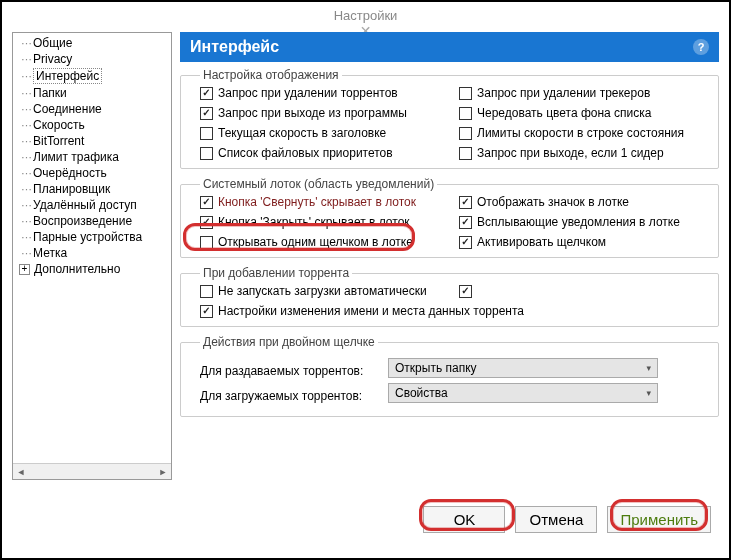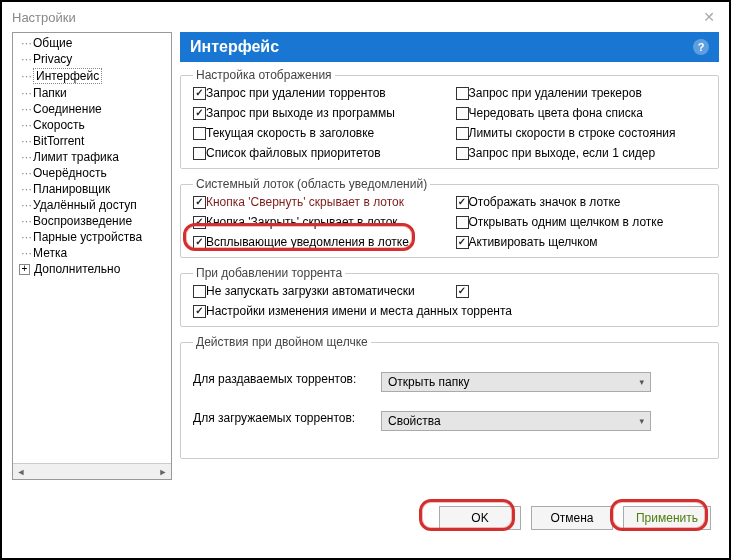--- a/index.html
+++ b/index.html
@@ -15,20 +15,21 @@
     overflow: hidden;
   }
   .titlebar {
     display: flex;
     justify-content: space-between;
     align-items: center;
     padding: 6px 10px;
     color: #888;
     font-size: 13px;
     height: 30px;
+    flex-direction: column;
   }
   .close-x {
     color: #aaa;
     font-size: 14px;
     cursor: pointer;
     padding: 0 4px;
   }
   .main {
     display: flex;
     padding: 0 10px 10px 10px;
@@ -125,36 +126,37 @@
     align-items: center;
     justify-content: center;
     font-size: 11px;
     font-weight: bold;
     cursor: pointer;
   }
   fieldset {
     border: 1px solid #ccc;
     border-radius: 2px;
     margin: 2px 0 2px 0;
-    padding: 4px 8px 8px 12px;
+    padding: 4px 8px 8px 19px;
   }
   legend {
     font-size: 12px;
     color: #444;
     padding: 0 3px;
   }
   .grid2 {
     display: grid;
     grid-template-columns: 1fr 1fr;
     row-gap: 6px;
     column-gap: 8px;
   }
   .check-row {
     display: flex;
     align-items: center;
+    gap: 5px;
     white-space: nowrap;
     overflow: hidden;
   }
   .chk {
     width: 13px;
     height: 13px;
     border: 1px solid #333;
     display: inline-flex;
     align-items: center;
     justify-content: center;
@@ -167,23 +169,23 @@
   .full { grid-column: 1 / span 2; text-align: right; }
   .highlight-box {
     border: 3px solid #d32f2f;
     border-radius: 12px;
     position: absolute;
     pointer-events: none;
     box-shadow: inset 0 0 0 1px rgba(211,47,47,0.3);
   }
   .dropdown-row {
     display: flex;
-    align-items: flex-start;
+    align-items: flex-end;
     gap: 8px;
-    margin: 19px 0;
+    margin: 5px 0;
   }
   .dropdown-label { width: 180px; }
   .dropdown {
     flex: 1;
     border: 1px solid #aaa;
     background: #e5e5e5;
     padding: 2px 6px;
     display: flex;
     justify-content: space-between;
     align-items: center;
@@ -199,21 +201,21 @@
     padding: 16px 18px 8px 0;
     position: relative;
   }
   .btn {
     min-width: 82px;
     padding: 4px 12px;
     background: #f5f5f5;
     border: 1px solid #aaa;
     cursor: pointer;
     text-align: center;
-    font-size: 12px;
+    font-size: 15px;
   }
   .btn.disabled { color: #4d7c0f; }
   .cut { color:#7f1d1d; }
 </style>
 </head>
 <body>
 
 <div class="titlebar">
   <span>Настройки</span>
   <span class="close-x">✕</span>
@@ -343,26 +345,26 @@
           </div>
           <div class="check-row">
             <span class="chk checked"></span>
             <span>Отображать значок в лотке</span>
           </div>
           <div class="check-row">
             <span class="chk checked"></span>
             <span>Кнопка 'Закрыть' скрывает в лоток</span>
           </div>
           <div class="check-row">
+            <span class="chk checked"></span>
+            <span>Всплывающие уведомления в лотке</span>
+          </div>
+          <div class="check-row">
             <span class="chk"></span>
             <span>Открывать одним щелчком в лотке</span>
-          </div>
-          <div class="check-row">
-            <span class="chk checked"></span>
-            <span>Всплывающие уведомления в лотке</span>
           </div>
           <div class="check-row">
             <span class="chk checked"></span>
             <span>Активировать щелчком</span>
           </div>
         </div>
       <div class="highlight-box" style="left:2px; top:32px; width:232px; height:28px;"></div>
     </fieldset>
 
     <fieldset>

